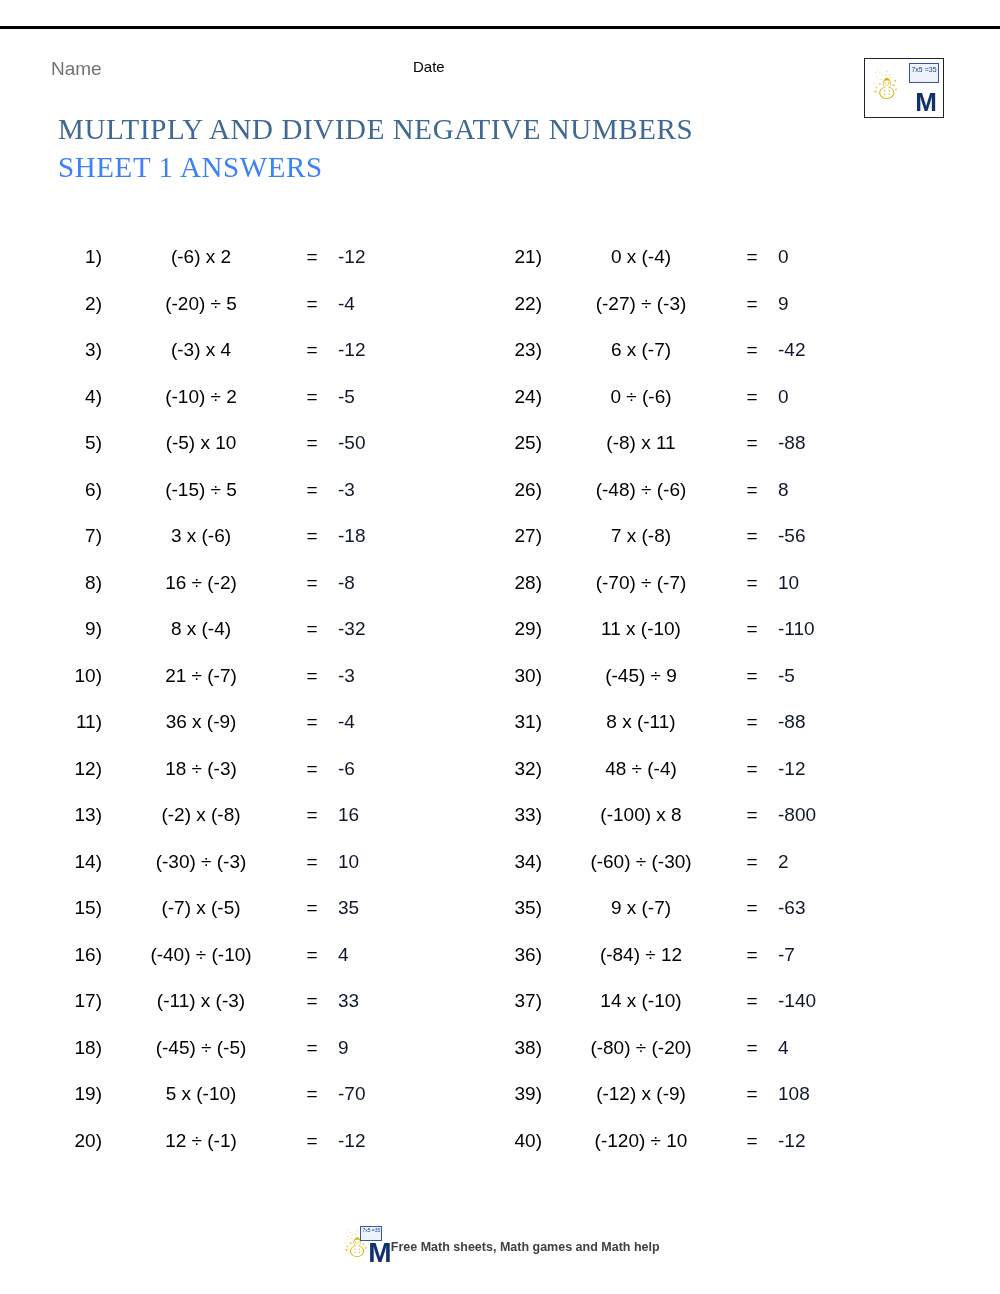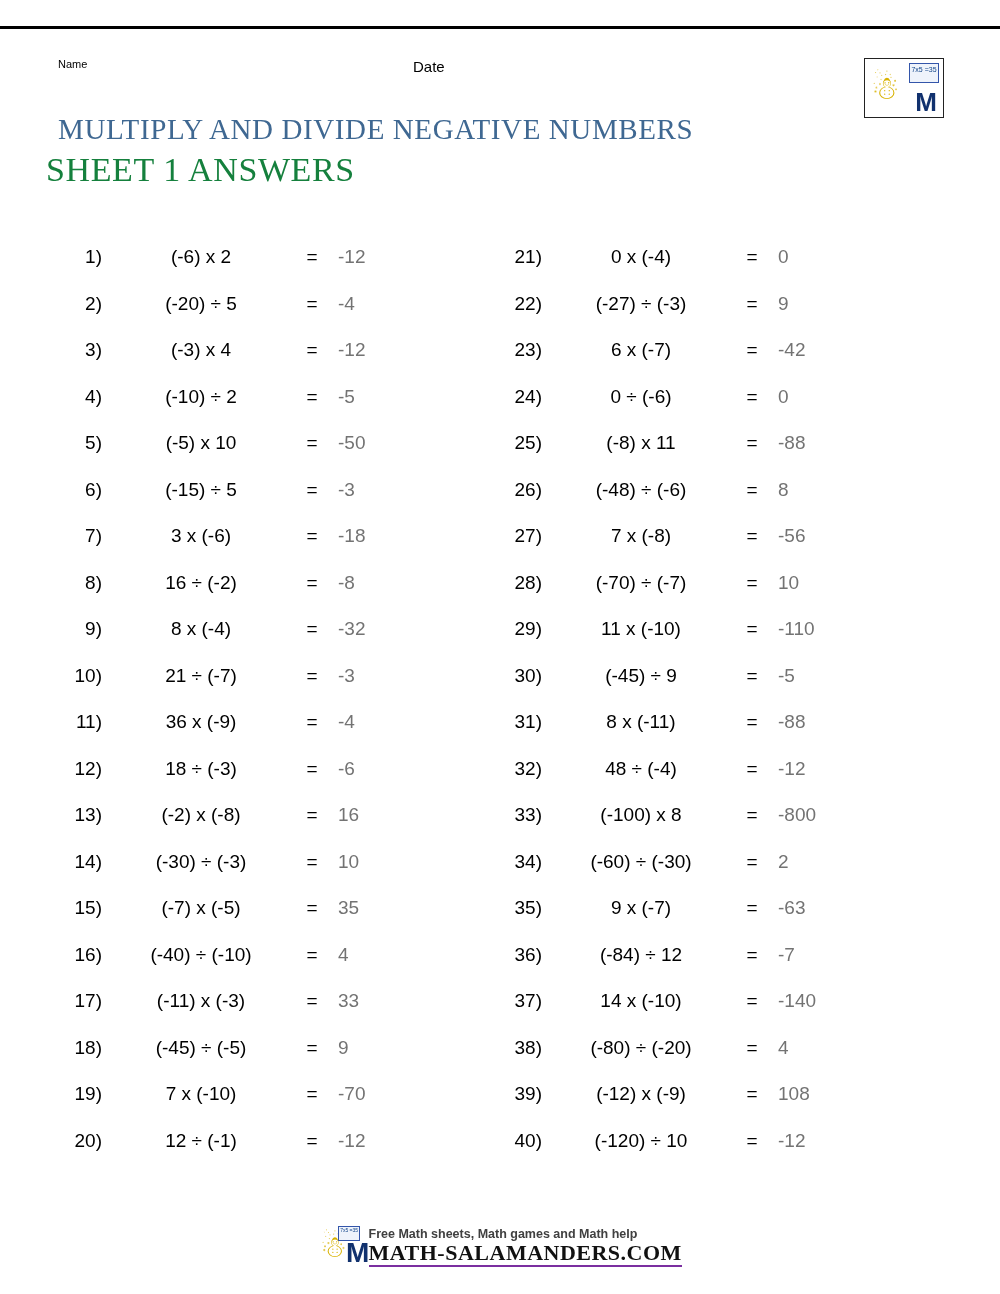--- a/index.html
+++ b/index.html
@@ -24,24 +24,24 @@
   }
   .header-row {
     position: absolute;
     top: 58px;
     left: 0;
     width: 1000px;
     height: 24px;
   }
   .name-label {
     position: absolute;
-    left: 58px;
-    top: 0;
-    font-size: 11px;
-    color: #000000;
+    left: 51px;
+    top: 0;
+    font-size: 19px;
+    color: #737373;
   }
   .date-label {
     position: absolute;
     left: 413px;
     top: 0;
     font-size: 15px;
     color: #000000;
   }
   .logo-box {
     position: absolute;
@@ -93,26 +93,26 @@
     left: 58px;
     top: 113px;
     font-family: "Liberation Serif", serif;
     font-size: 29px;
     letter-spacing: 0.6px;
     color: #3f6892;
     white-space: nowrap;
   }
   .subtitle {
     position: absolute;
-    left: 46px;
+    left: 58px;
     top: 151px;
     font-family: "Liberation Serif", serif;
-    font-size: 34px;
+    font-size: 29px;
     letter-spacing: 0.6px;
-    color: #15803d;
+    color: #3b82f6;
     white-space: nowrap;
   }
   .questions {
     position: absolute;
     top: 246px;
     left: 0;
     width: 1000px;
   }
   .col {
     position: absolute;
@@ -145,21 +145,21 @@
     position: absolute;
     left: 244px;
     top: 0;
     width: 16px;
     text-align: center;
   }
   .q-ans {
     position: absolute;
     left: 278px;
     top: 0;
-    color: #737373;
+    color: #0f172a;
   }
   .footer {
     position: absolute;
     left: 0;
     bottom: 26px;
     width: 1000px;
     text-align: center;
   }
   .footer-inner {
     display: inline-block;
@@ -349,21 +349,21 @@
       <span class="q-ans">33</span>
     </div>
     <div class="q-row">
       <span class="q-num">18)</span>
       <span class="q-expr">(-45) ÷ (-5)</span>
       <span class="q-eq">=</span>
       <span class="q-ans">9</span>
     </div>
     <div class="q-row">
       <span class="q-num">19)</span>
-      <span class="q-expr">7 x (-10)</span>
+      <span class="q-expr">5 x (-10)</span>
       <span class="q-eq">=</span>
       <span class="q-ans">-70</span>
     </div>
     <div class="q-row">
       <span class="q-num">20)</span>
       <span class="q-expr">12 ÷ (-1)</span>
       <span class="q-eq">=</span>
       <span class="q-ans">-12</span>
     </div>
   </div>
@@ -495,16 +495,15 @@
 
 <div class="footer">
   <div class="footer-inner">
     <span class="footer-sal">
       <span class="footer-sal-body">☃</span>
       <span class="footer-sal-card">7x5 =35</span>
       <span class="footer-m">M</span>
     </span>
     <span class="footer-text">
       <div class="footer-line1">Free Math sheets, Math games and Math help</div>
-      <div class="footer-line2">MATH-SALAMANDERS.COM</div>
     </span>
   </div>
 </div>
 
 </body></html>

